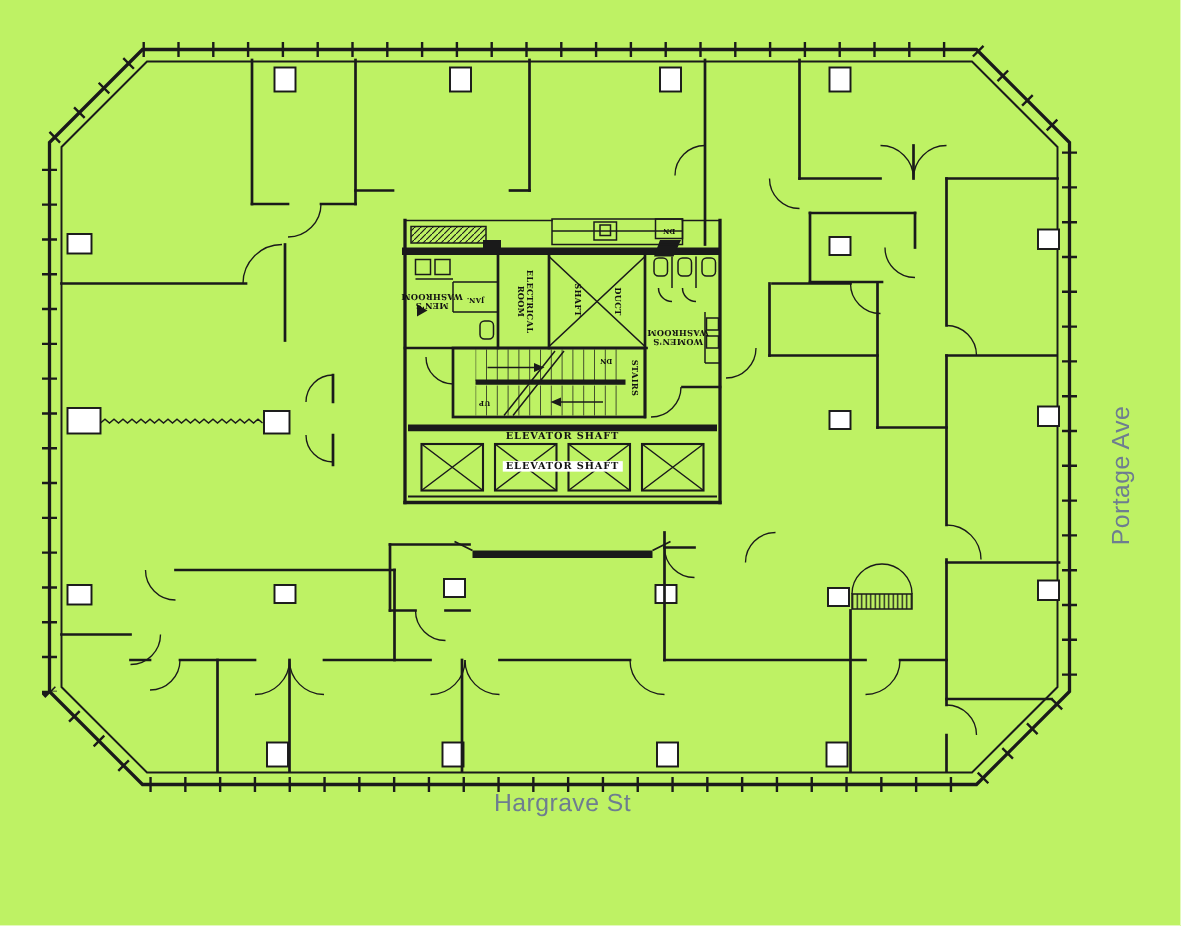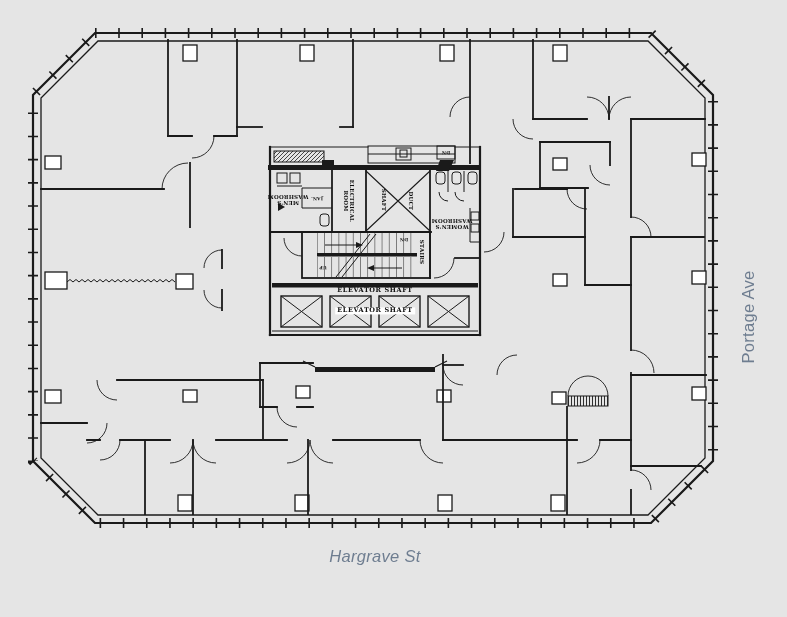--- a/index.html
+++ b/index.html
@@ -1,16 +1,16 @@
 <!DOCTYPE html>
 <html><head>
 <meta charset="utf-8">
 <style>
   html,body{margin:0;padding:0;background:#fff;}
-  #stage{position:relative;width:787px;height:617px;background:#e5e5e5;overflow:hidden;
+  #stage{position:relative;width:787px;height:617px;background:#bef264;overflow:hidden;
          font-family:"Liberation Sans",sans-serif;}
   svg{position:absolute;left:0;top:0;}
   .lbl{position:absolute;font-family:"DejaVu Serif",serif;font-weight:700;color:#111;
        white-space:nowrap;text-align:center;line-height:1.1;letter-spacing:.2px;}
   .lbl span{display:block;}
   .s4{font-size:4.5px;}
   .s5{font-size:5.5px;}
   .s6{font-size:6.5px;letter-spacing:.6px;}
   .r0  {transform:translate(-50%,-50%);}
   .r180{transform:translate(-50%,-50%) rotate(180deg);}
@@ -266,20 +266,20 @@
 <div class="lbl s4 r180" style="left:446px;top:152px;">
   <span>DN</span>
 </div>
 <div class="lbl s6 r0" style="left:375px;top:291px;">
   <span>ELEVATOR SHAFT</span>
 </div>
 <div class="lbl s6 r0" style="left:375px;top:311px;">
   <span class="whitebg">ELEVATOR SHAFT</span>
 </div>
 
-<div class="street r0" style="left:375px;top:556px;position:absolute;font-style:italic;">
+<div class="street r0" style="left:375px;top:536px;position:absolute;">
   <span>Hargrave St</span>
 </div>
 <div class="street rm90" style="left:748px;top:317px;position:absolute;">
   <span>Portage Ave</span>
 </div>
 
 </div>
 
 </body></html>

